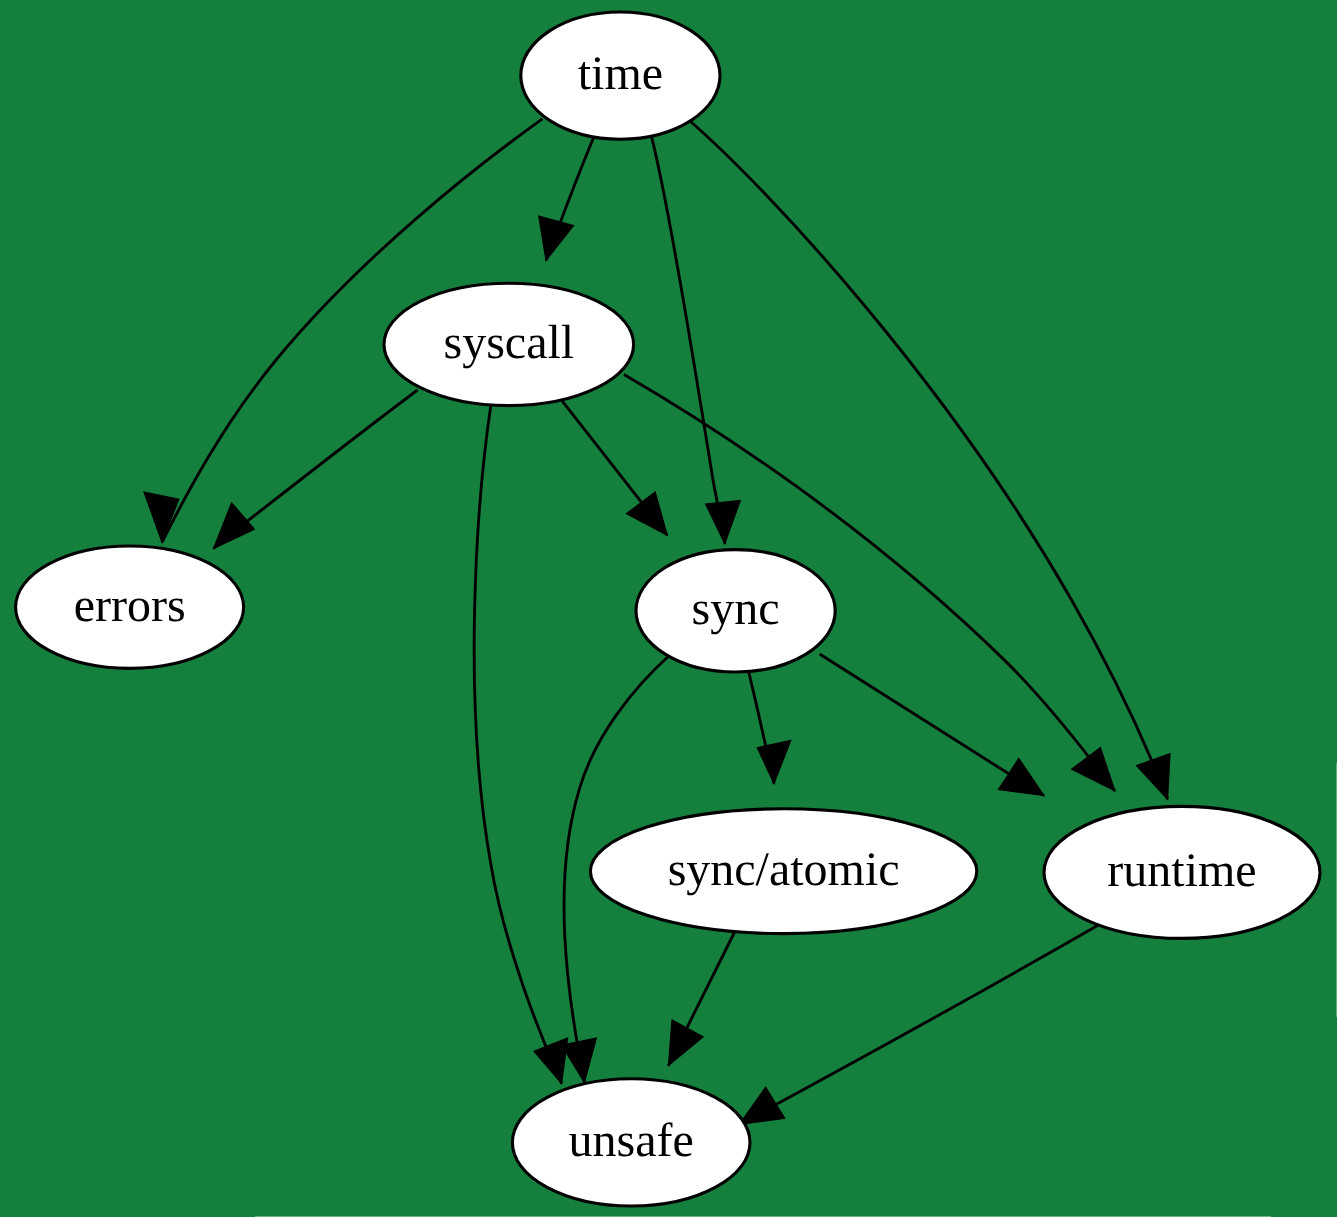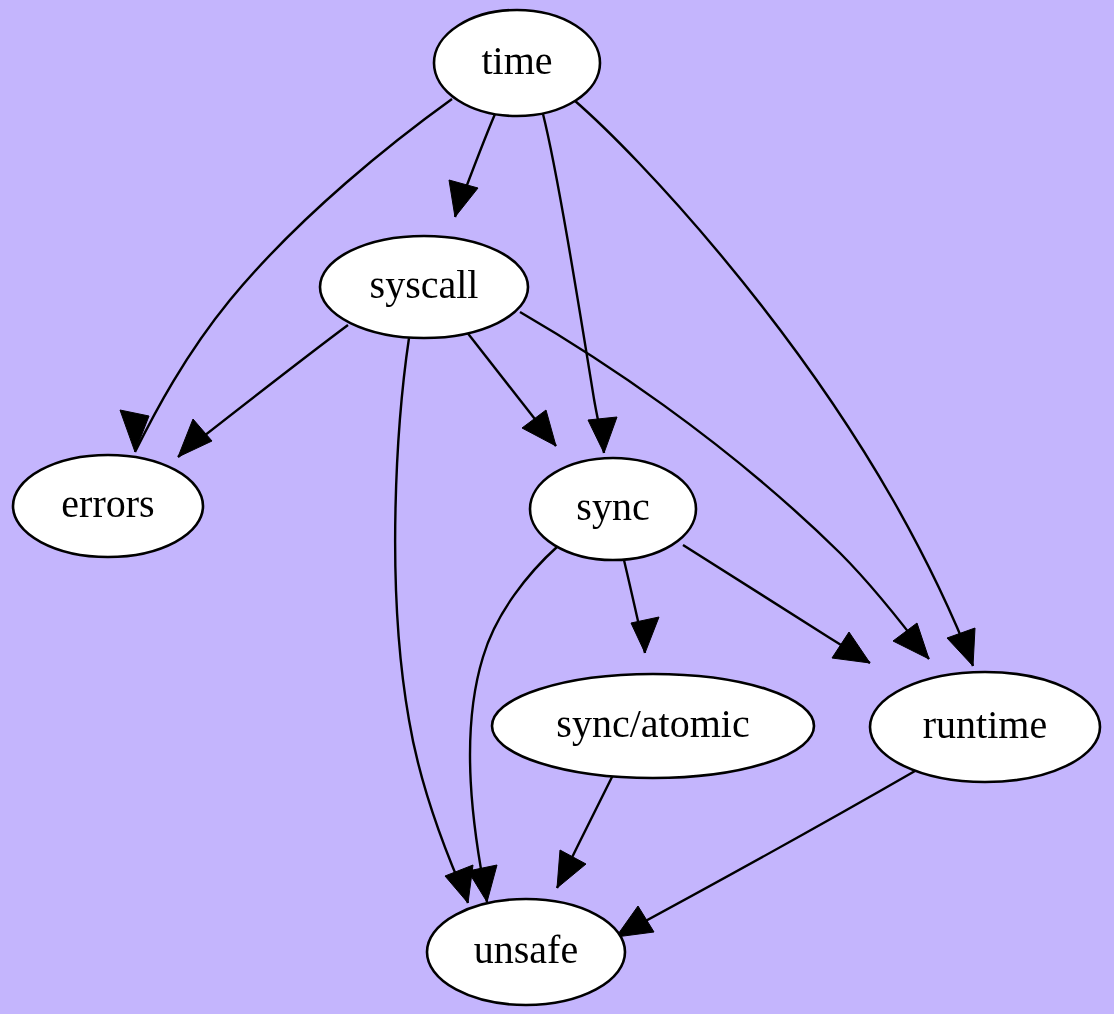--- a/index.html
+++ b/index.html
@@ -11,21 +11,21 @@
   body {
     width: 1114px;
     height: 1014px;
     font-family: "Liberation Serif", "DejaVu Serif", serif;
     overflow: hidden;
   }
   #graph-canvas {
     position: relative;
     width: 1114px;
     height: 1014px;
-    background: #c4b5fd;
+    background: #15803d;
   }
   #graph-svg {
     display: block;
     width: 1114px;
     height: 1014px;
   }
   .edge-path {
     fill: none;
     stroke: #000000;
     stroke-width: 2.4;

